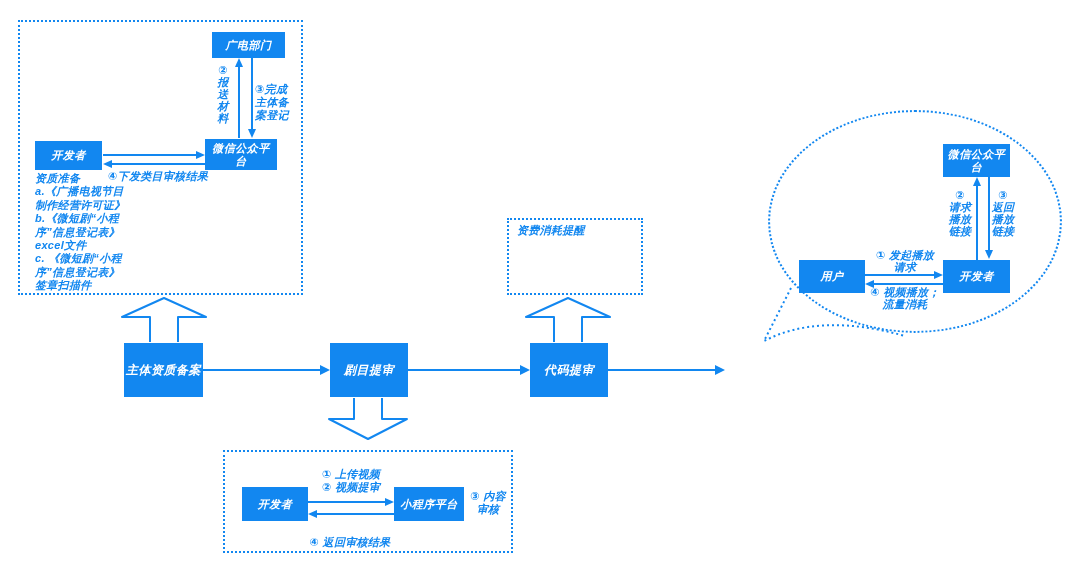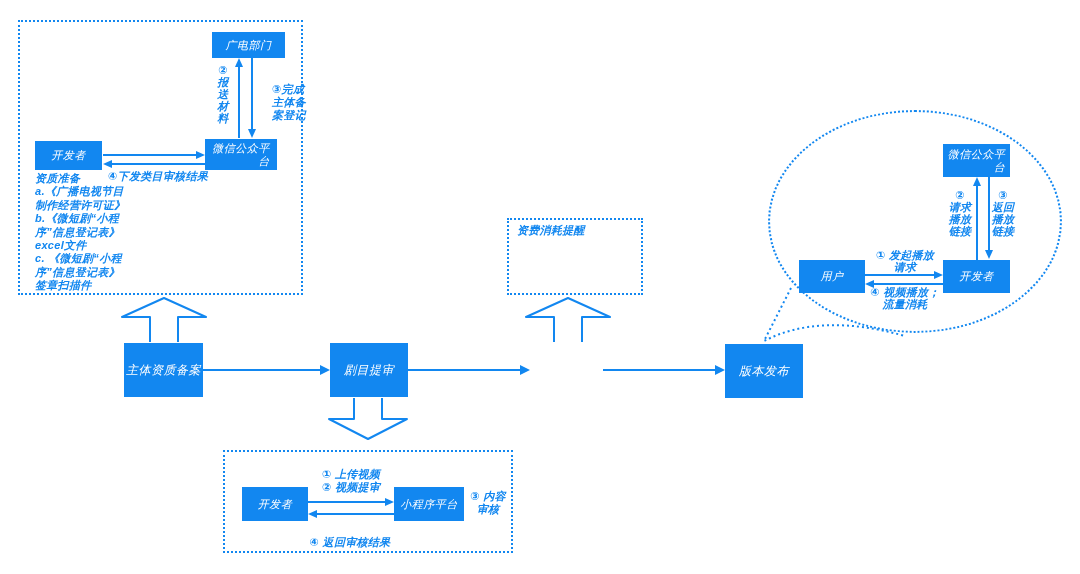--- a/index.html
+++ b/index.html
@@ -5,22 +5,22 @@
   :root { --accent:#1287F0; }
   html,body { margin:0; padding:0; background:#fff; }
   .canvas {
     position:relative; width:1080px; height:574px; background:#fff;
     font-family:"Liberation Sans","DejaVu Sans",sans-serif;
     overflow:hidden;
   }
   .box {
     position:absolute; background:var(--accent); color:#fff;
     display:flex; align-items:center; justify-content:center;
-    text-align:right; white-space:pre-line;
-    font-weight:normal; font-style:italic; font-size:11px; line-height:13px;
+    text-align:center; white-space:pre-line;
+    font-weight:bold; font-style:italic; font-size:11px; line-height:13px;
     letter-spacing:0.5px;
   }
   .box.big { font-size:12px; line-height:14px; }
   .lbl {
     position:absolute; color:var(--accent); font-weight:bold; font-style:italic;
     font-size:11px; line-height:13px; white-space:pre-line; text-align:center;
     letter-spacing:0.3px;
   }
   .lbl.left { text-align:left; }
   .lbl.lh12 { line-height:12px; }
@@ -52,21 +52,21 @@
 
   <div class="vline" style="left:238px;top:67px;height:71px"></div>
   <div class="tr u" style="left:235px;top:58px"></div>
   <div class="vline" style="left:251px;top:58px;height:71px"></div>
   <div class="tr d" style="left:248px;top:129px"></div>
   <div class="lbl lh12" style="left:214px;top:64px;width:18px">②
 报
 送
 材
 料</div>
-  <div class="lbl left" style="left:272px;top:83px;width:48px">③完成
+  <div class="lbl left" style="left:255px;top:83px;width:48px">③完成
 主体备
 案登记</div>
 
   <div class="hline" style="left:103px;top:154px;width:93px"></div>
   <div class="tr r" style="left:196px;top:151px"></div>
   <div class="hline" style="left:112px;top:163px;width:93px"></div>
   <div class="tr l" style="left:103px;top:160px"></div>
   <div class="lbl" style="left:108px;top:170px;width:100px">④下发类目审核结果</div>
 
   <div class="lbl left notes" style="left:35px;top:172px;width:145px">资质准备
@@ -77,21 +77,21 @@
 excel文件
 c. 《微短剧“小程
 序”信息登记表》
 签章扫描件</div>
 
   <div class="dashed" style="left:507px;top:218px;width:136px;height:77px"></div>
   <div class="lbl left" style="left:517px;top:224px;width:120px;line-height:13.8px">资费消耗提醒</div>
 
   <div class="box big" style="left:124px;top:343px;width:79px;height:54px">主体资质备案</div>
   <div class="box big" style="left:330px;top:343px;width:78px;height:54px">剧目提审</div>
-  <div class="box big" style="left:725px;top:344px;width:78px;height:54px">版本发布</div>
+  <div class="box big" style="left:530px;top:343px;width:78px;height:54px">代码提审</div>
 
   <div class="hline" style="left:203px;top:369px;width:117px"></div>
   <div class="tr big r" style="left:320px;top:365px"></div>
   <div class="hline" style="left:408px;top:369px;width:112px"></div>
   <div class="tr big r" style="left:520px;top:365px"></div>
   <div class="hline" style="left:603px;top:369px;width:112px"></div>
   <div class="tr big r" style="left:715px;top:365px"></div>
 
   <div class="blockarrow" style="left:119px;top:296px">
     <svg width="90" height="46" viewBox="0 0 90 46">

